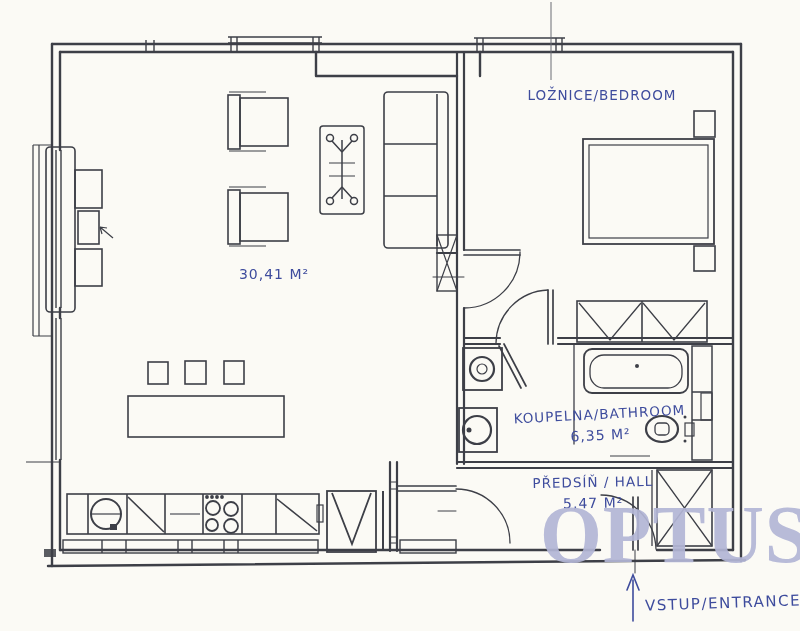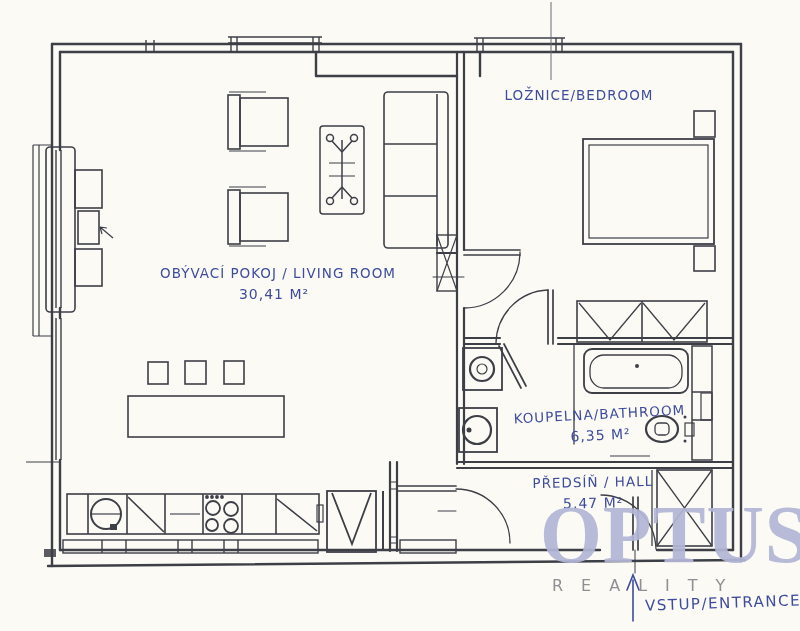--- a/index.html
+++ b/index.html
@@ -22,21 +22,21 @@
   }
   .wm-sub{
     position:absolute;left:552px;top:576px;font-size:16px;
     color:#8f9094;letter-spacing:18px;white-space:nowrap;
   }
   .entrance{
     position:absolute;left:645px;top:594px;font-size:15px;color:#3e4c9d;
     letter-spacing:1.5px;transform:rotate(-2deg);white-space:nowrap;
   }
   .lbl-living{left:160px;top:264px;width:228px;}
-  .lbl-bedroom{left:495px;top:86px;width:168px;}
+  .lbl-bedroom{left:518px;top:86px;width:168px;}
   .lbl-bathroom{left:514px;top:405px;width:172px;transform:rotate(-3deg);}
   .lbl-hall{left:518px;top:473px;width:150px;transform:rotate(-1deg);}
 </style>
 </head>
 <body>
 
 <div class="page">
 
   <svg class="plan-svg" width="800" height="631" viewBox="0 0 800 631">
 
@@ -243,36 +243,34 @@
       <path d="M657,470 L712,546 M712,470 L657,546" stroke-width="1.3"></path>
       <path d="M652,470 V546" stroke-width="1.3"></path>
     </g>
     <g stroke="#3e4c9d" stroke-width="1.6" fill="none" stroke-linecap="round">
       <path d="M633,621 V580"></path>
       <path d="M627,590 L633,575 L639,590"></path>
     </g>
   </svg>
 
   <div class="hand lbl-living">
-    <span class="rm-label">OBÝVACÍ POKOJ / LIVING ROOM</span>
     <span class="rm-area">30,41 M²</span>
   </div>
 
   <div class="hand lbl-bedroom">
     <span class="rm-label">LOŽNICE/BEDROOM</span>
   </div>
 
   <div class="hand lbl-bathroom">
     <span class="rm-label">KOUPELNA/BATHROOM</span>
     <span class="rm-area">6,35 M²</span>
   </div>
 
   <div class="hand lbl-hall">
     <span class="rm-label">PŘEDSÍŇ / HALL</span>
     <span class="rm-area">5,47 M²</span>
   </div>
 
   <div class="wm-brand">OPTUS</div>
-  <div class="wm-sub">REALITY</div>
 
   <div class="entrance">VSTUP/ENTRANCE</div>
 
 </div>
 
 </body></html>

